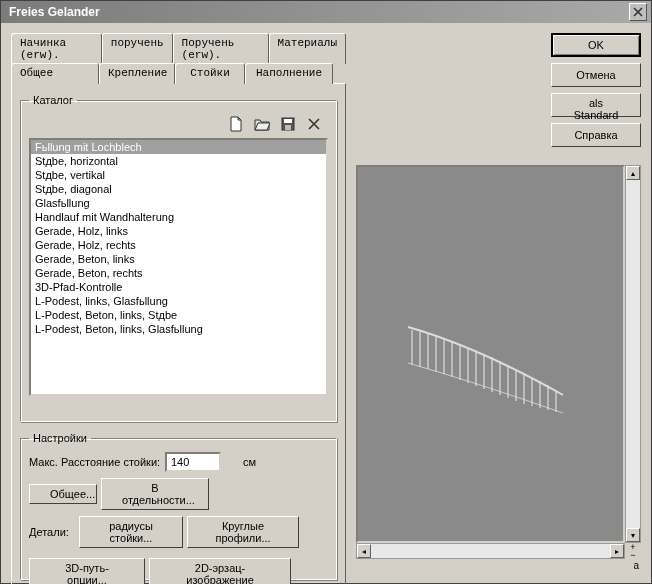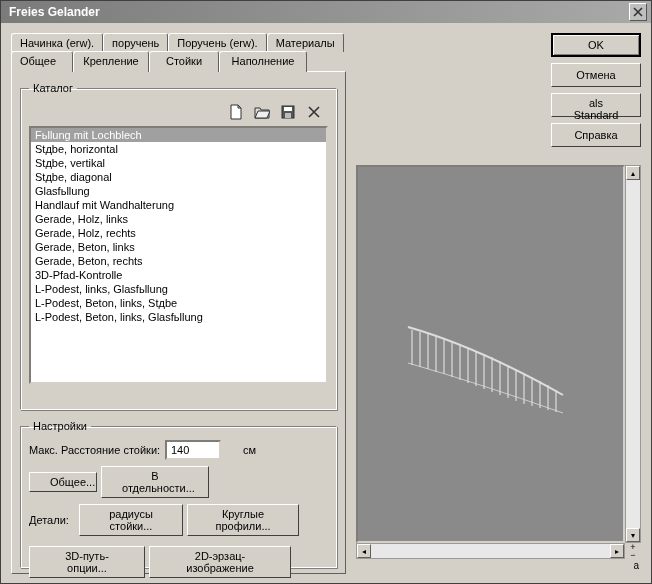--- a/index.html
+++ b/index.html
@@ -58,20 +58,21 @@
   border-bottom: none;
   border-top-left-radius: 3px;
   border-top-right-radius: 3px;
   padding: 3px 8px;
   margin-right: 0px;
   font-size: 11px;
   cursor: pointer;
   border-left-color: #fff;
   border-top-color: #fff;
   border-right-color: #606060;
+  font-family: Liberation Mono, monospace;
 }
 .tab.active {
   background: #d4d0c8;
   position: relative;
   padding-bottom: 5px;
   z-index: 3;
 }
 
 .tab-panel {
   border: 1px solid #fff;
@@ -217,21 +218,21 @@
   <div class="body">
     <div class="left">
       <div class="tabs">
         <div class="tab-row top">
           <div class="tab">Начинка (erw).</div>
           <div class="tab">поручень</div>
           <div class="tab">Поручень (erw).</div>
           <div class="tab">Материалы</div>
         </div>
         <div class="tab-row bottom">
-          <div class="tab active" style="width:62px">Общее</div>
+          <div class="tab active" style="width:88px">Общее</div>
           <div class="tab" style="width:76px;text-align:center">Крепление</div>
           <div class="tab" style="width:70px;text-align:center">Стойки</div>
           <div class="tab" style="width:88px;text-align:center">Наполнение</div>
         </div>
         <div class="tab-panel">
 
           <fieldset class="catalog">
             <legend>Каталог</legend>
             <div class="toolbar">
               <span class="ico">

